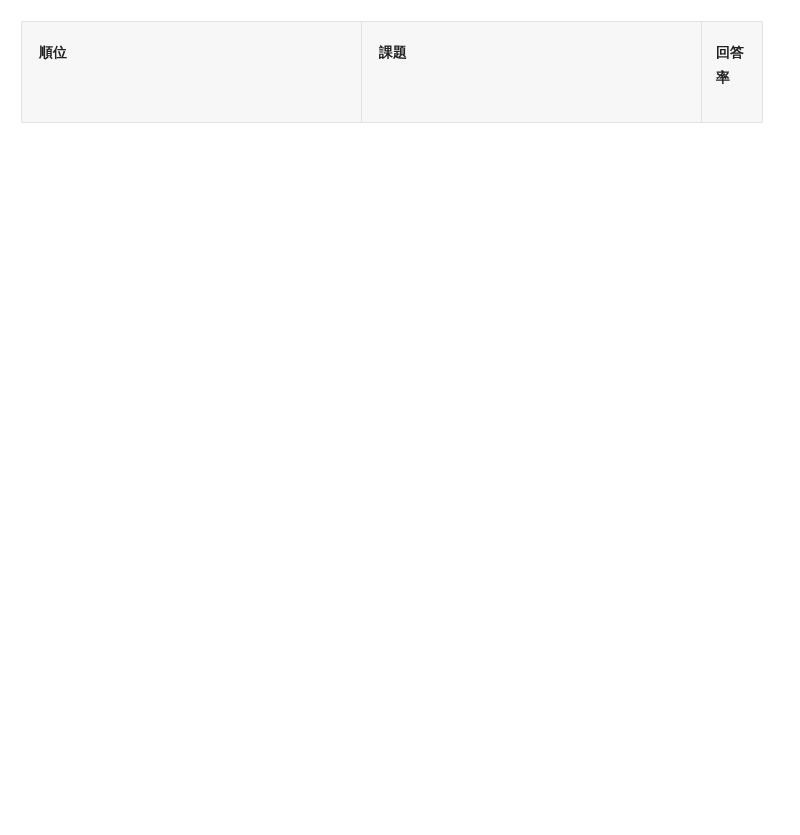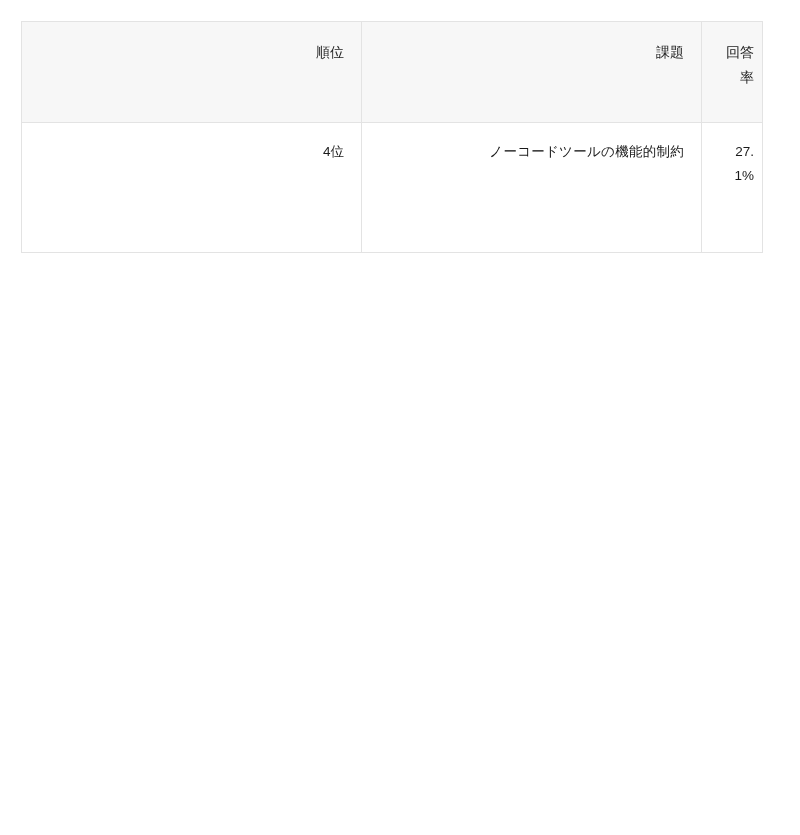--- a/index.html
+++ b/index.html
@@ -25,22 +25,22 @@
   table.ranking-table {
     width: 741px;
     border-collapse: collapse;
     table-layout: fixed;
     border: 1px solid #e3e3e3;
   }
   table.ranking-table th,
   table.ranking-table td {
     border: 1px solid #e3e3e3;
     vertical-align: top;
-    text-align: right;
-    font-weight: normal;
+    text-align: left;
+    font-weight: bold;
     padding: 18px 17px 18px 17px;
     box-sizing: border-box;
   }
   thead th {
     background: #f7f7f7;
     font-size: 14px;
     line-height: 1.75;
     color: #222222;
     height: 101px;
   }
@@ -88,20 +88,15 @@
       <col class="col-rate">
     </colgroup>
     <thead>
       <tr>
         <th>順位</th>
         <th>課題</th>
         <th class="rate-head">回答率</th>
       </tr>
     </thead>
     <tbody>
-      <tr>
-        <td class="rank-cell">4位</td>
-        <td class="issue-cell">ノーコードツールの機能的制約</td>
-        <td class="rate-cell">27.1%</td>
-      </tr>
     </tbody>
   </table>
 </div>
 
 </body></html>

